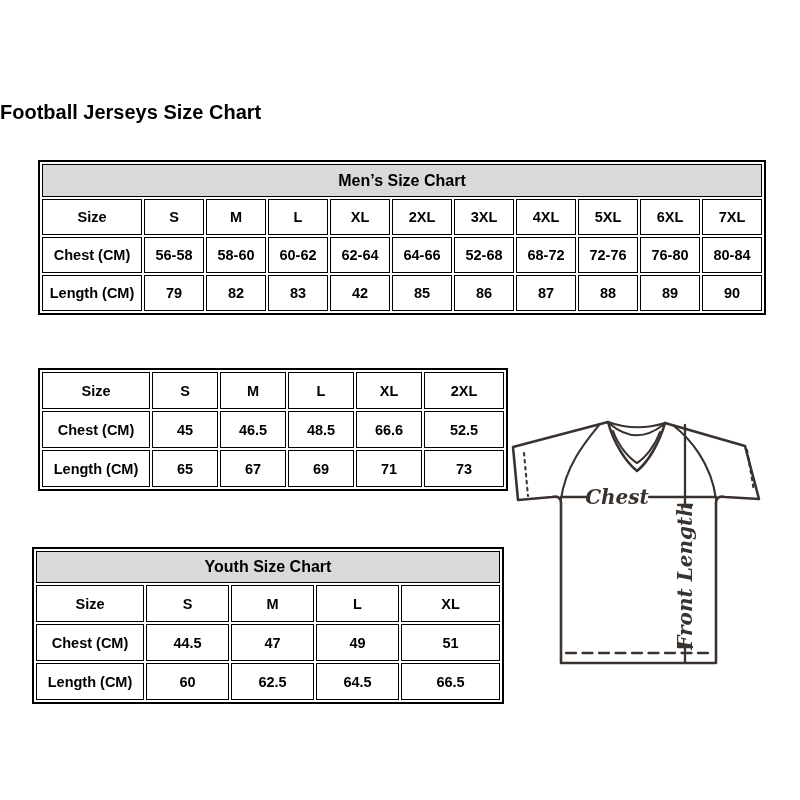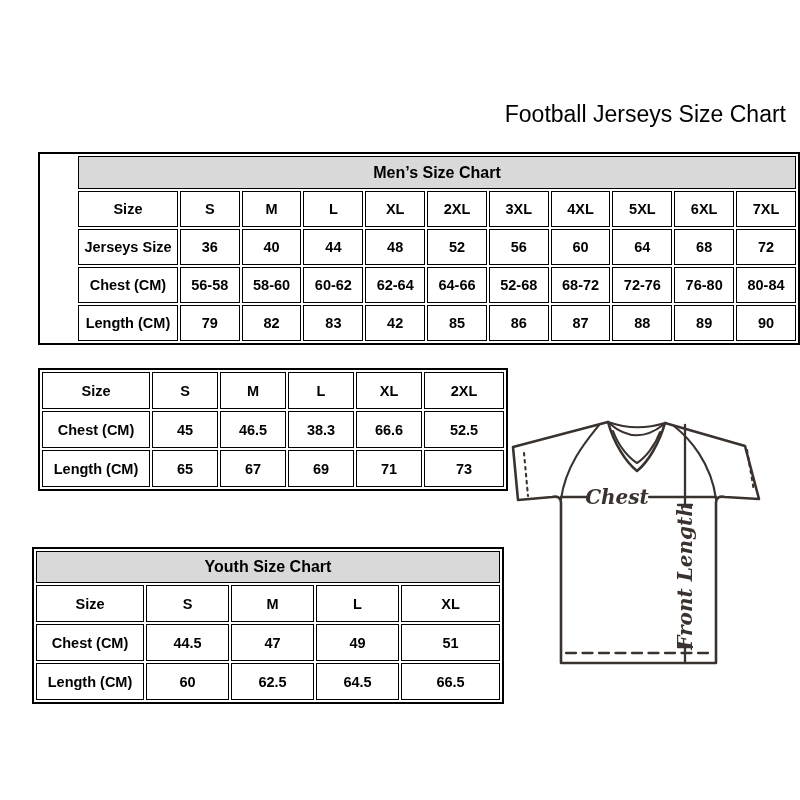--- a/index.html
+++ b/index.html
@@ -13,23 +13,23 @@
     width:800px;height:800px;
     background:#ffffff;
     position:relative;
     font-family:"Liberation Sans",sans-serif;
     color:var(--text);
     overflow:hidden;
   }
   .page-title{
     position:absolute;
     top:101px;left:0;width:786px;
-    text-align:right;
-    font-size:23px;
-    font-weight:normal;
+    text-align:left;
+    font-size:20px;
+    font-weight:bold;
     color:var(--text);
   }
   table.size-table{
     position:absolute;
     border-collapse:separate;
     border-spacing:2px;
     border:2px solid var(--border);
     table-layout:fixed;
     background:#ffffff;
   }
@@ -41,21 +41,21 @@
     font-size:14.5px;
     padding:0;
     overflow:hidden;
     white-space:nowrap;
     background:#ffffff;
   }
   table.size-table td.hdr{
     background:var(--header_bg);
     font-size:16px;
   }
-  #mens-table{left:38px;top:152px;padding-left:36px;}
+  #mens-table{left:38px;top:160px;}
   #womens-table{left:38px;top:368px;}
   #youth-table{left:32px;top:547px;}
   #jersey{
     position:absolute;
     left:495px;top:400px;
     width:280px;height:290px;
   }
   #jersey .stroke{
     fill:none;
     stroke:var(--sketch);
@@ -103,33 +103,20 @@
         <td>L</td>
         <td>XL</td>
         <td>2XL</td>
         <td>3XL</td>
         <td>4XL</td>
         <td>5XL</td>
         <td>6XL</td>
         <td>7XL</td>
       </tr>
       <tr style="height:36px">
-        <td class="lbl">Jerseys Size</td>
-        <td>36</td>
-        <td>40</td>
-        <td>44</td>
-        <td>48</td>
-        <td>52</td>
-        <td>56</td>
-        <td>60</td>
-        <td>64</td>
-        <td>68</td>
-        <td>72</td>
-      </tr>
-      <tr style="height:36px">
         <td class="lbl">Chest (CM)</td>
         <td>56-58</td>
         <td>58-60</td>
         <td>60-62</td>
         <td>62-64</td>
         <td>64-66</td>
         <td>52-68</td>
         <td>68-72</td>
         <td>72-76</td>
         <td>76-80</td>
@@ -166,21 +153,21 @@
         <td>S</td>
         <td>M</td>
         <td>L</td>
         <td>XL</td>
         <td>2XL</td>
       </tr>
       <tr style="height:37px">
         <td class="lbl">Chest (CM)</td>
         <td>45</td>
         <td>46.5</td>
-        <td>38.3</td>
+        <td>48.5</td>
         <td>66.6</td>
         <td>52.5</td>
       </tr>
       <tr style="height:37px">
         <td class="lbl">Length (CM)</td>
         <td>65</td>
         <td>67</td>
         <td>69</td>
         <td>71</td>
         <td>73</td>

